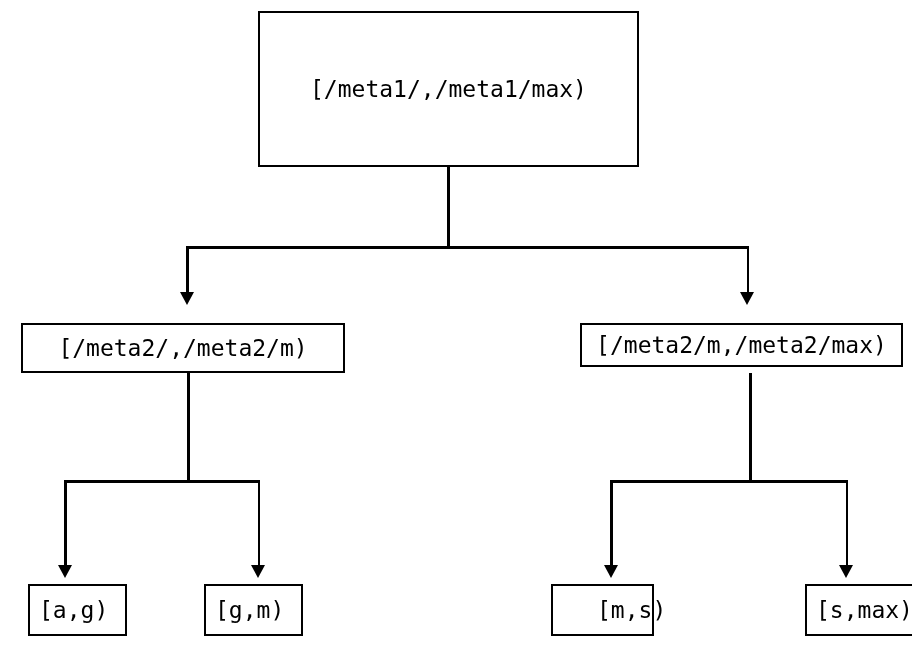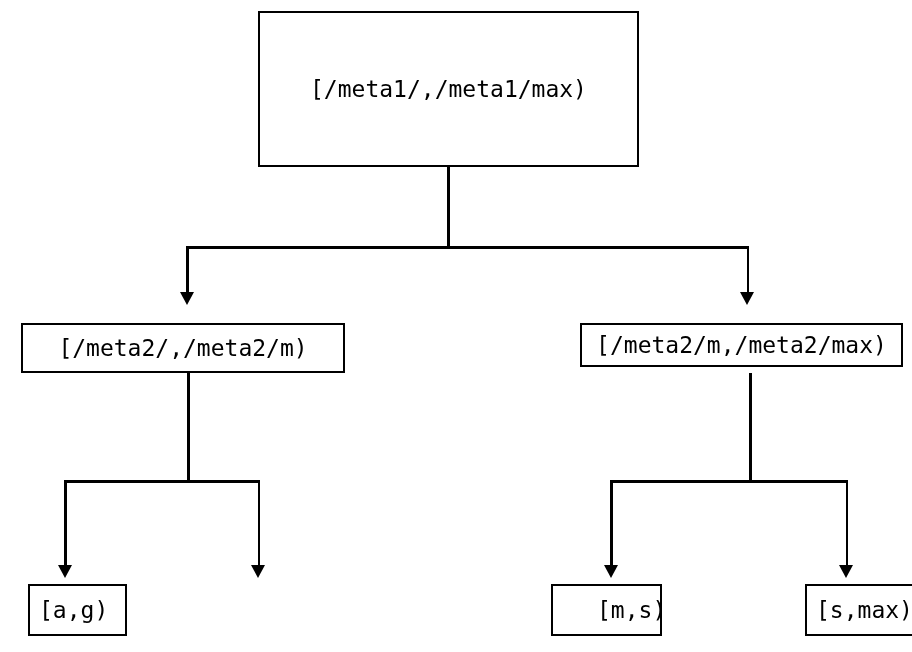--- a/index.html
+++ b/index.html
@@ -53,21 +53,21 @@
   }
   #node-mid-right {
     left: 580px;
     top: 323px;
     width: 323px;
     height: 44px;
   }
   
   #node-leaf-0 { left: 8px;   top: 584px; width: 99px;  height: 52px; margin-left: 20px; }
   #node-leaf-1 { left: 204px; top: 584px; width: 99px;  height: 52px; }
-  #node-leaf-2 { left: 551px; top: 584px; width: 111px;  height: 52px; padding-left: 44px; }
+  #node-leaf-2 { left: 551px; top: 584px; width: 103px;  height: 52px; padding-left: 44px; }
   #node-leaf-3 { left: 777px; top: 584px; width: 126px; height: 52px; margin-left: 28px; }
 
   
   .vline {
     position: absolute;
     width: 2.5px;
     background: #000000;
   }
   .hline {
     position: absolute;
@@ -134,18 +134,19 @@
 
   <div class="vline" id="stem-mr"></div>
   <div class="hline" id="bar-mr"></div>
   <div class="vline" id="drop-mr-l"></div>
   <div class="vline" id="drop-mr-r"></div>
   <div class="arrow" id="arrow-mr-l"></div>
   <div class="arrow" id="arrow-mr-r"></div>
 
   <div class="node leaf" id="node-leaf-0">[a,g)</div>
 
+  <div class="node leaf" id="node-leaf-1">[g,m)</div>
 
   <div class="node leaf" id="node-leaf-2">[m,s)</div>
 
   <div class="node leaf" id="node-leaf-3">[s,max)</div>
 
 </div>
 
 </body></html>

